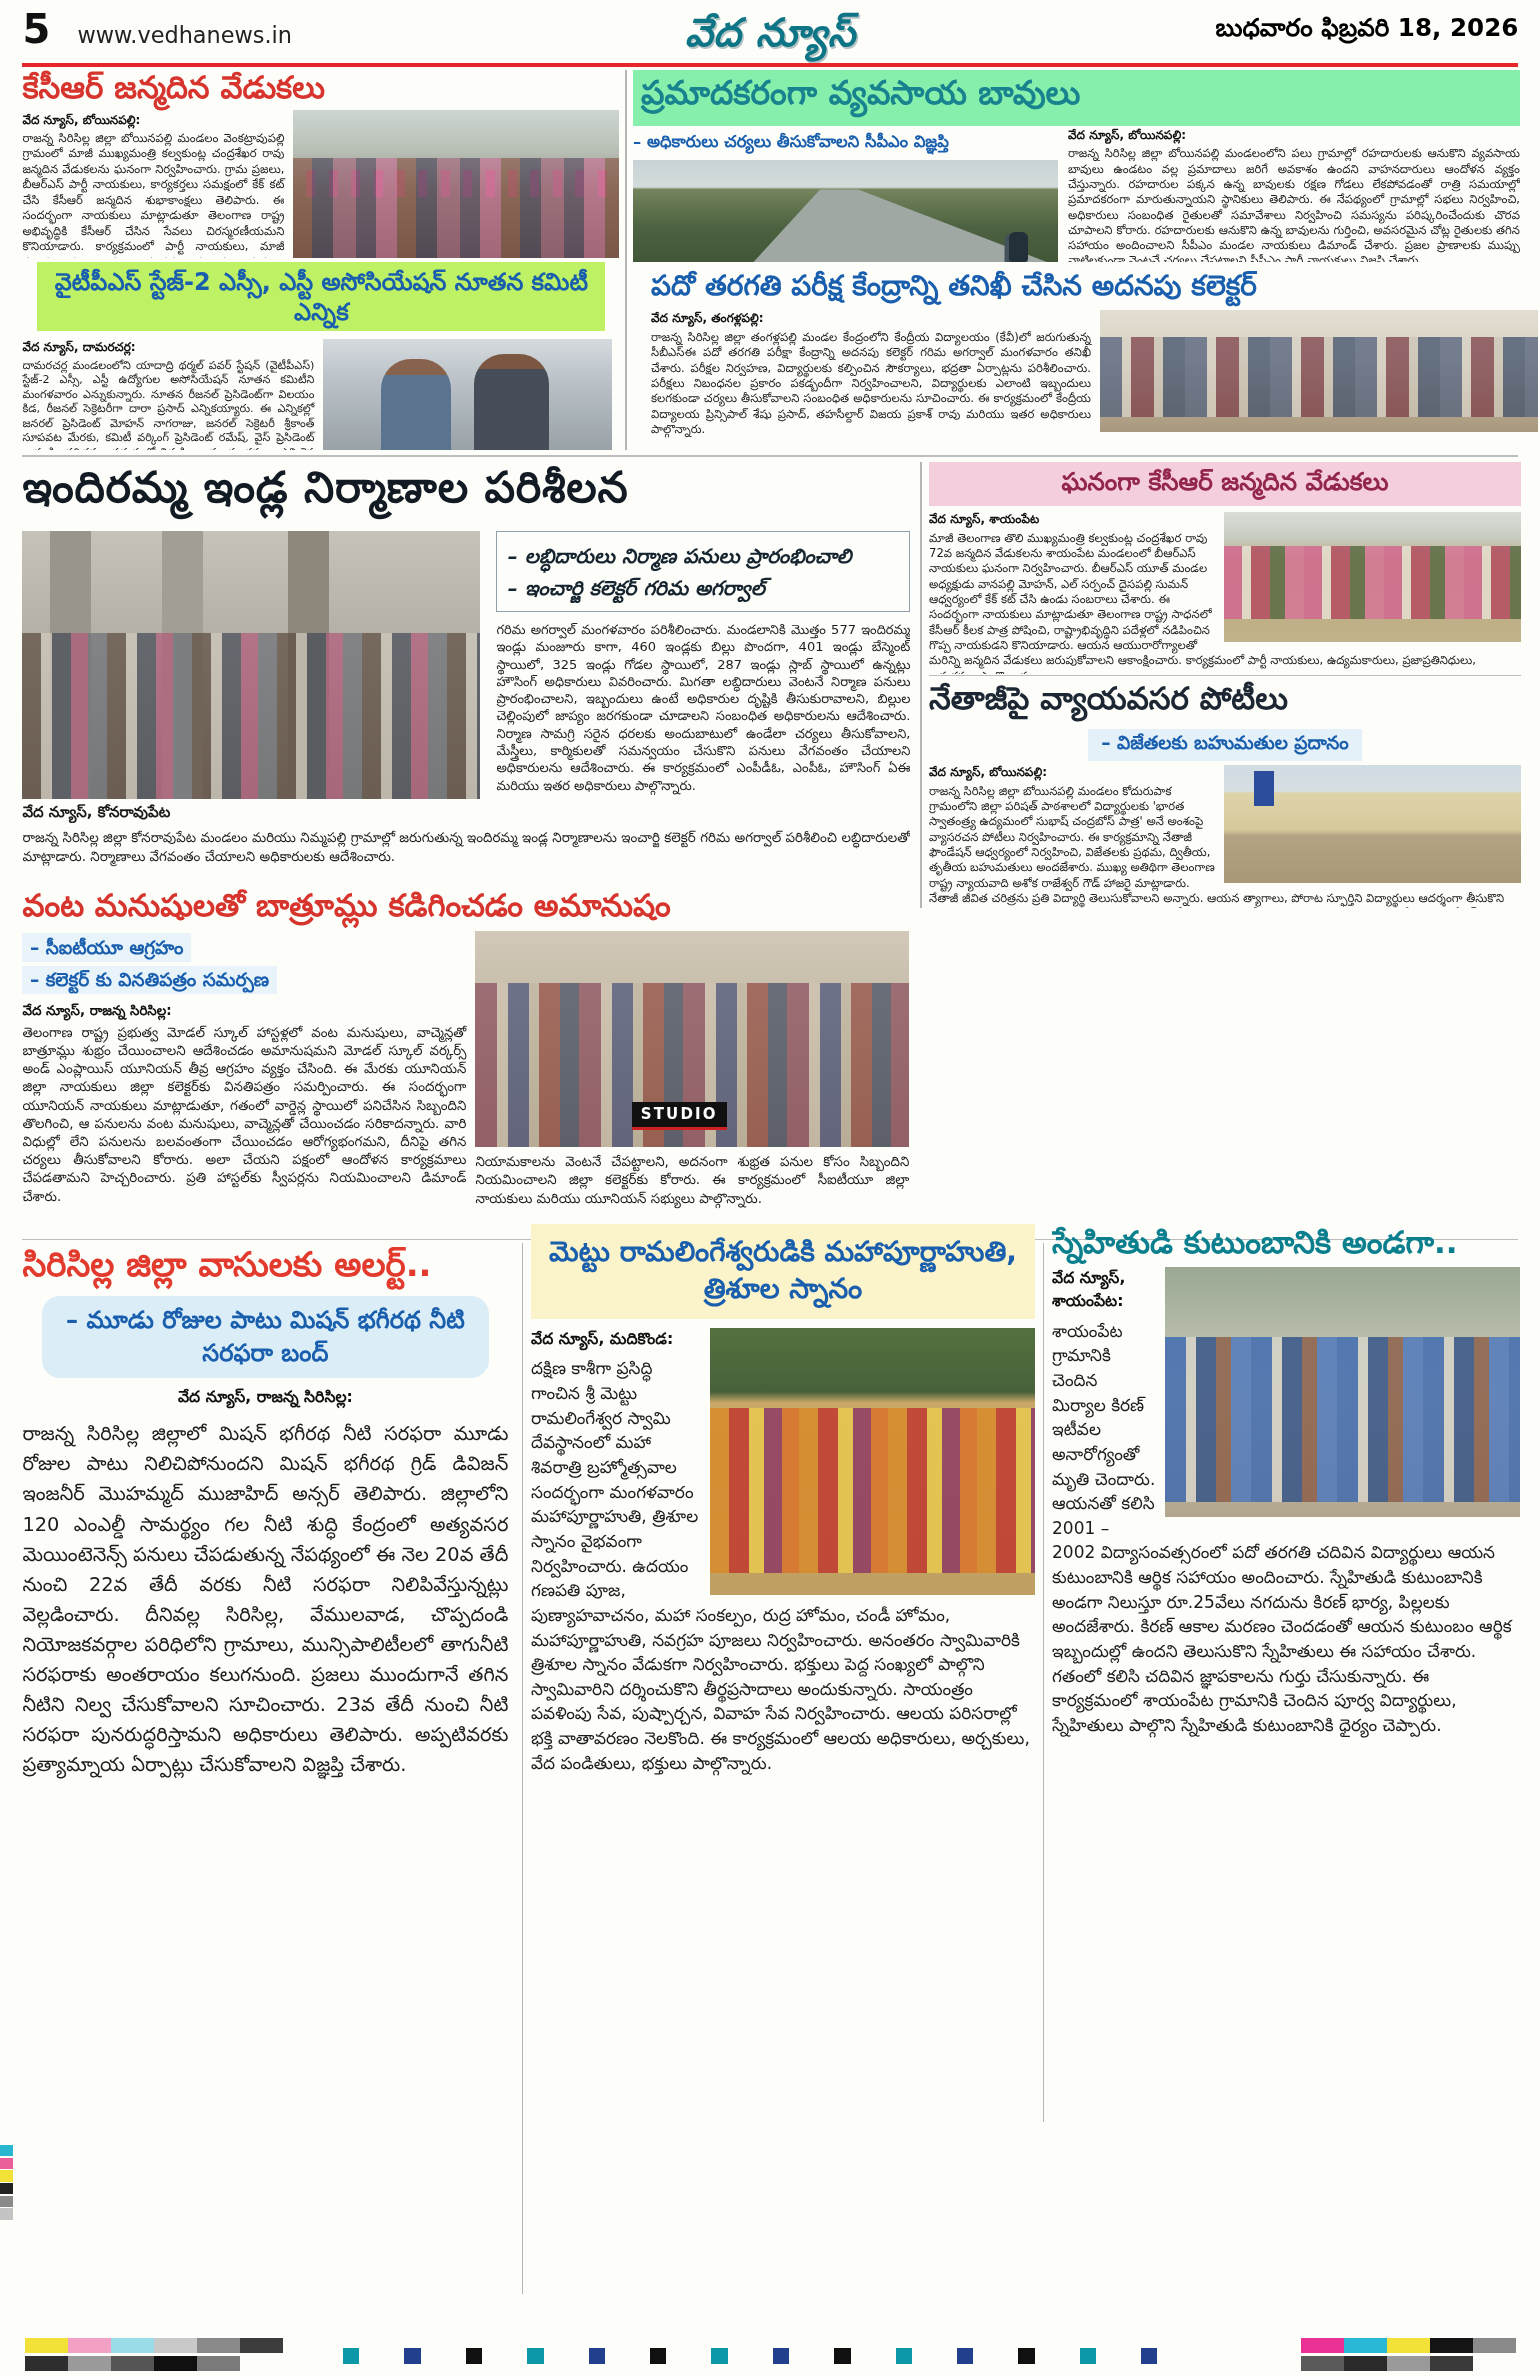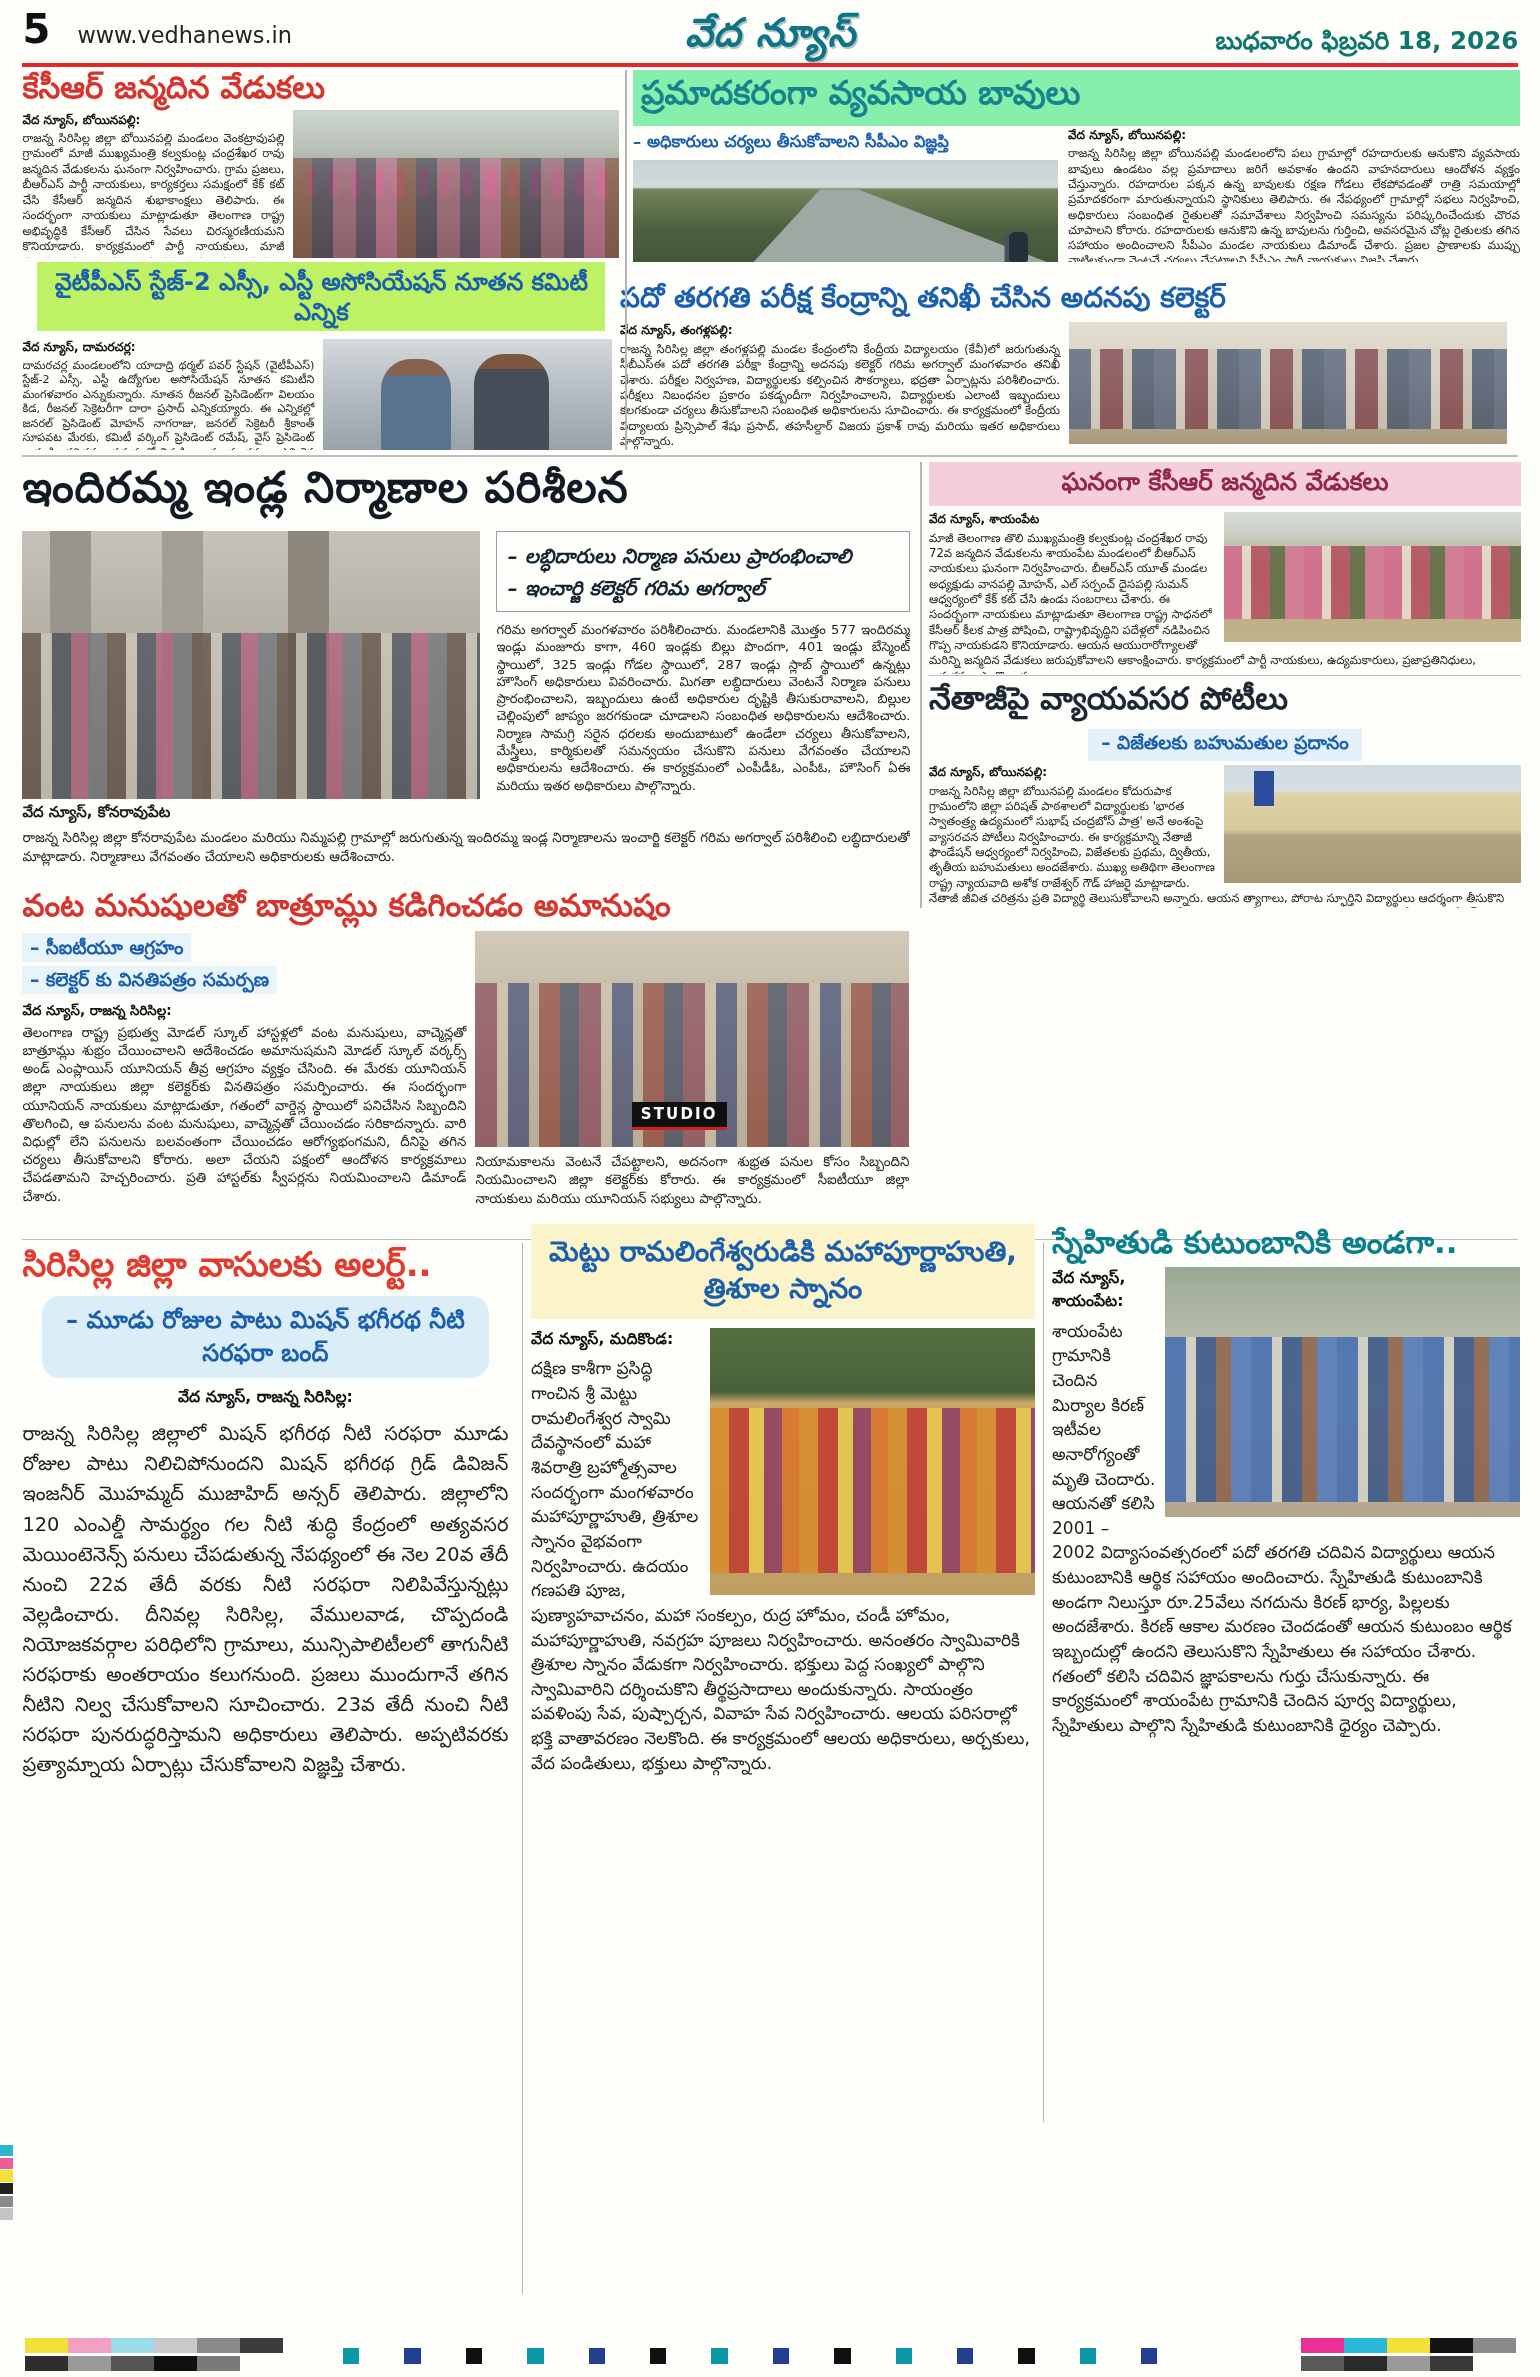--- a/index.html
+++ b/index.html
@@ -7,21 +7,21 @@
   html,body { background:#ffffff; }
   body { font-family: "DejaVu Sans", "Liberation Sans", sans-serif; color:#1b1b1b; }
   .page { position:relative; width:1541px; height:2377px; background:#fdfdfa; overflow:hidden; margin:0 auto; }
 
   
   .header { position:absolute; left:22.4px; top:10.4px; width:1496px; height:48px; }
   .pgnum  { position:absolute; left:0; top:-4.5px; font-size:40px; font-weight:bold; color:#111; }
   .site   { position:absolute; left:55px; top:12px; font-size:22.4px; color:#222; }
   .logo   { position:absolute; left:50%; transform:translateX(-50%); top:0; font-size:39px; font-weight:bold; font-style:italic;
             color:#0d7586; text-shadow:1.5px 1.5px 0 rgba(9,58,68,.30); letter-spacing:0.7px; }
-  .hdate  { position:absolute; right:0; top:16px; font-size:24.6px; font-weight:bold; color:#0f766e; }
+  .hdate  { position:absolute; right:0; top:3px; font-size:24.6px; font-weight:bold; color:#000000; }
   .rule-red { position:absolute; left:22.4px; top:63px; width:1496px; height:3.7px; background:#e8262a; }
 
   
   article { position:absolute; overflow:hidden; }
   .dateline { font-weight:bold; font-size:12px; color:#111; margin:1.5px 0 3px; }
   .body { text-align:justify; color:#1c1c1c; }
   .row { display:flex; gap:9px; }
   .vrule { position:absolute; width:1.5px; background:#b5b5b5; }
   .hrule { position:absolute; height:1.5px; background:#bdbdbd; }
 
@@ -97,21 +97,21 @@
   #a2 .left { width:426px; }
   #a2 .right { flex:1; font-size:11.6px; line-height:1.32; }
 
   
   #a3 { left:22.4px; top:262px; width:598px; height:188px; }
   #a3 .hbox { margin:0 15px 7.5px; padding:4.5px 7.5px; background:#bef264; color:#1a5fae;
     font-size:24px; font-weight:bold; text-align:center; line-height:1.25; }
   #a3 .col { width:292px; font-size:11.2px; line-height:1.3; }
 
   
-  #a4 { left:620px; top:270px; width:887px; height:180px;margin-top:12px; }
+  #a4 { left:651px; top:270px; width:887px; height:180px; }
   #a4 h1 { font-size:28px; color:#1a5fae; line-height:1.15; margin-bottom:7.5px; }
   #a4 .col { flex:1; font-size:11.6px; line-height:1.32; }
 
   
   #a5 { left:22.4px; top:462px; width:888px; height:417px; }
   #a5 h1 { font-size:43px; color:#121a24; letter-spacing:0.7px; }
   #a5 .a5-right { position:absolute; left:474px; top:69px; width:414px; }
   #a5 .bullets { border:1.5px solid #8fa0ac; padding:7.5px 10.4px; font-size:20px; font-weight:bold; color:#15242e; line-height:1.6;font-style:italic; }
   #a5 .a5-body { margin-top:9px; font-size:13px; line-height:1.33; }
   #a5 .caption { position:absolute; left:0; top:341px; font-size:15px; font-weight:bold; }

